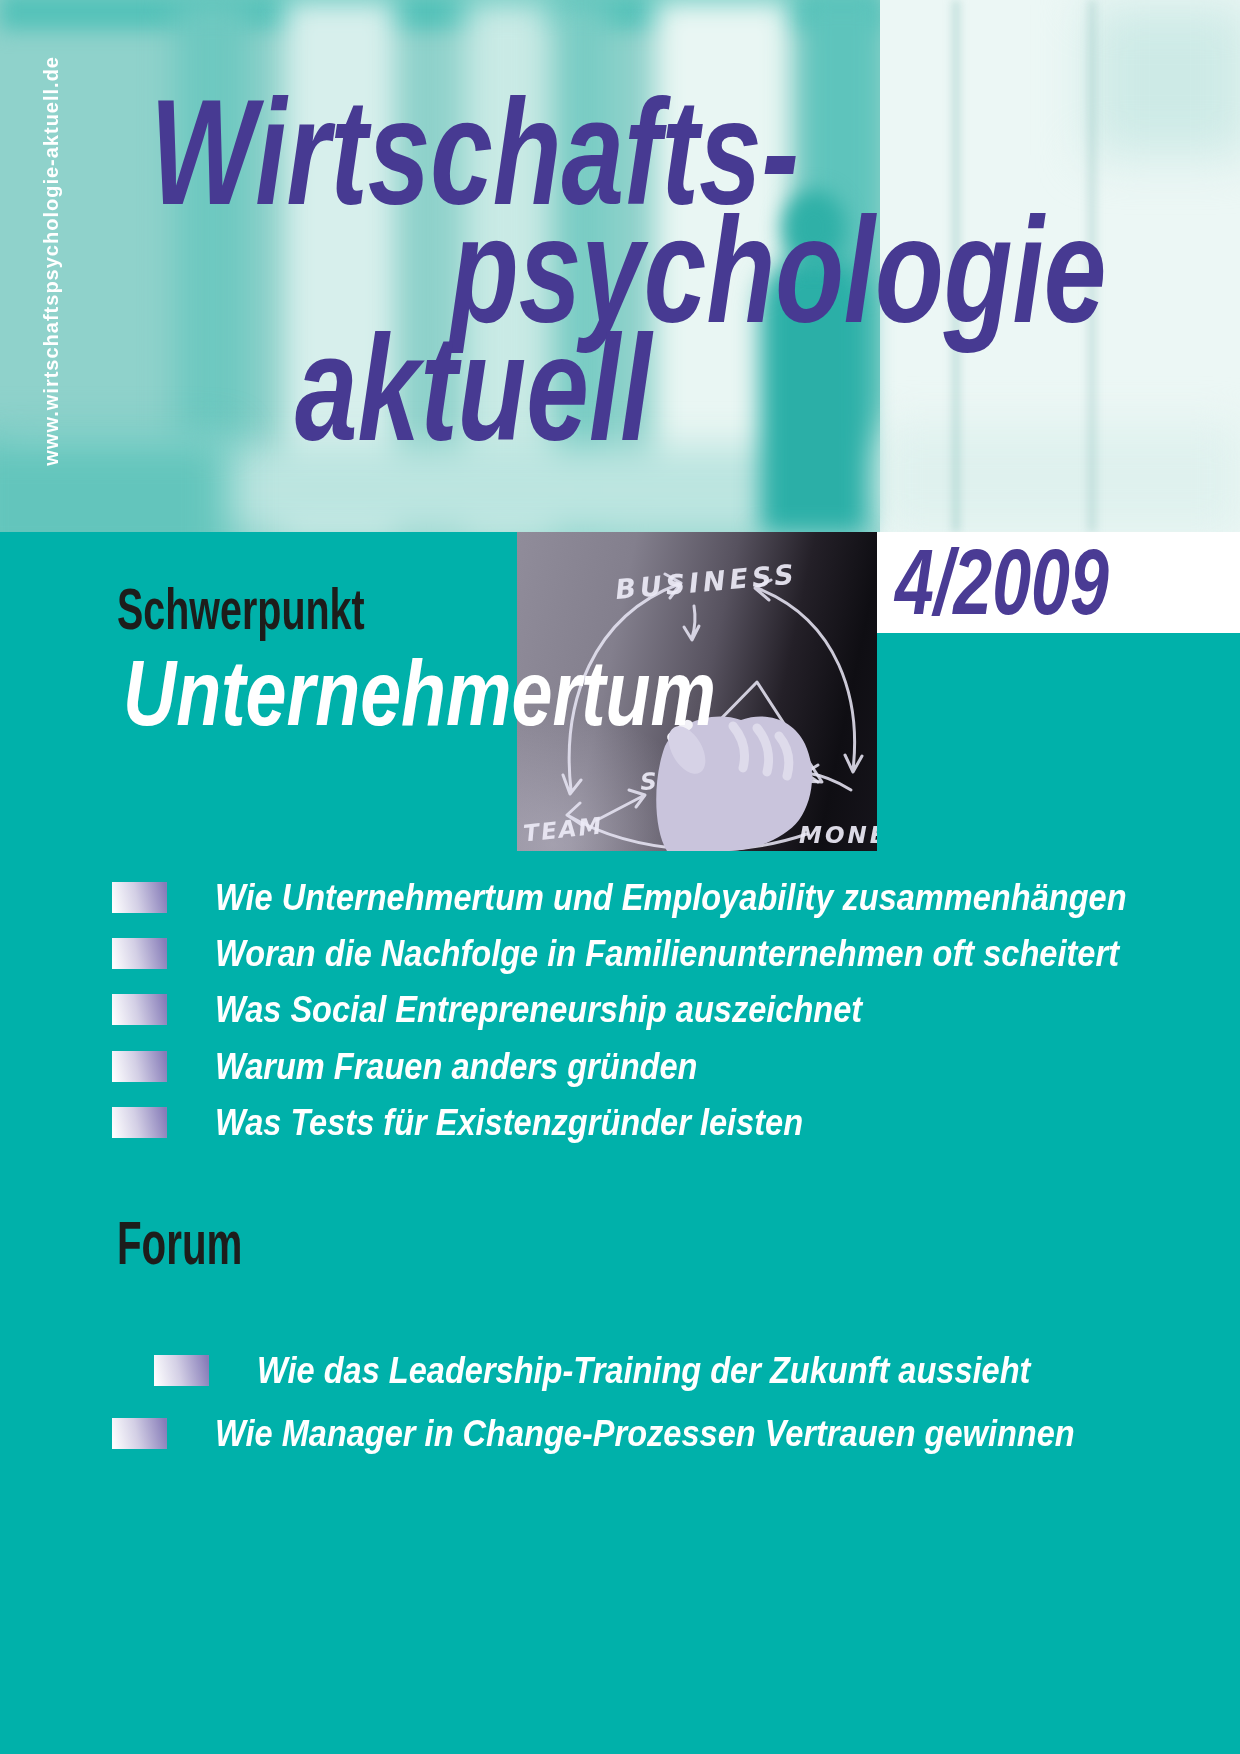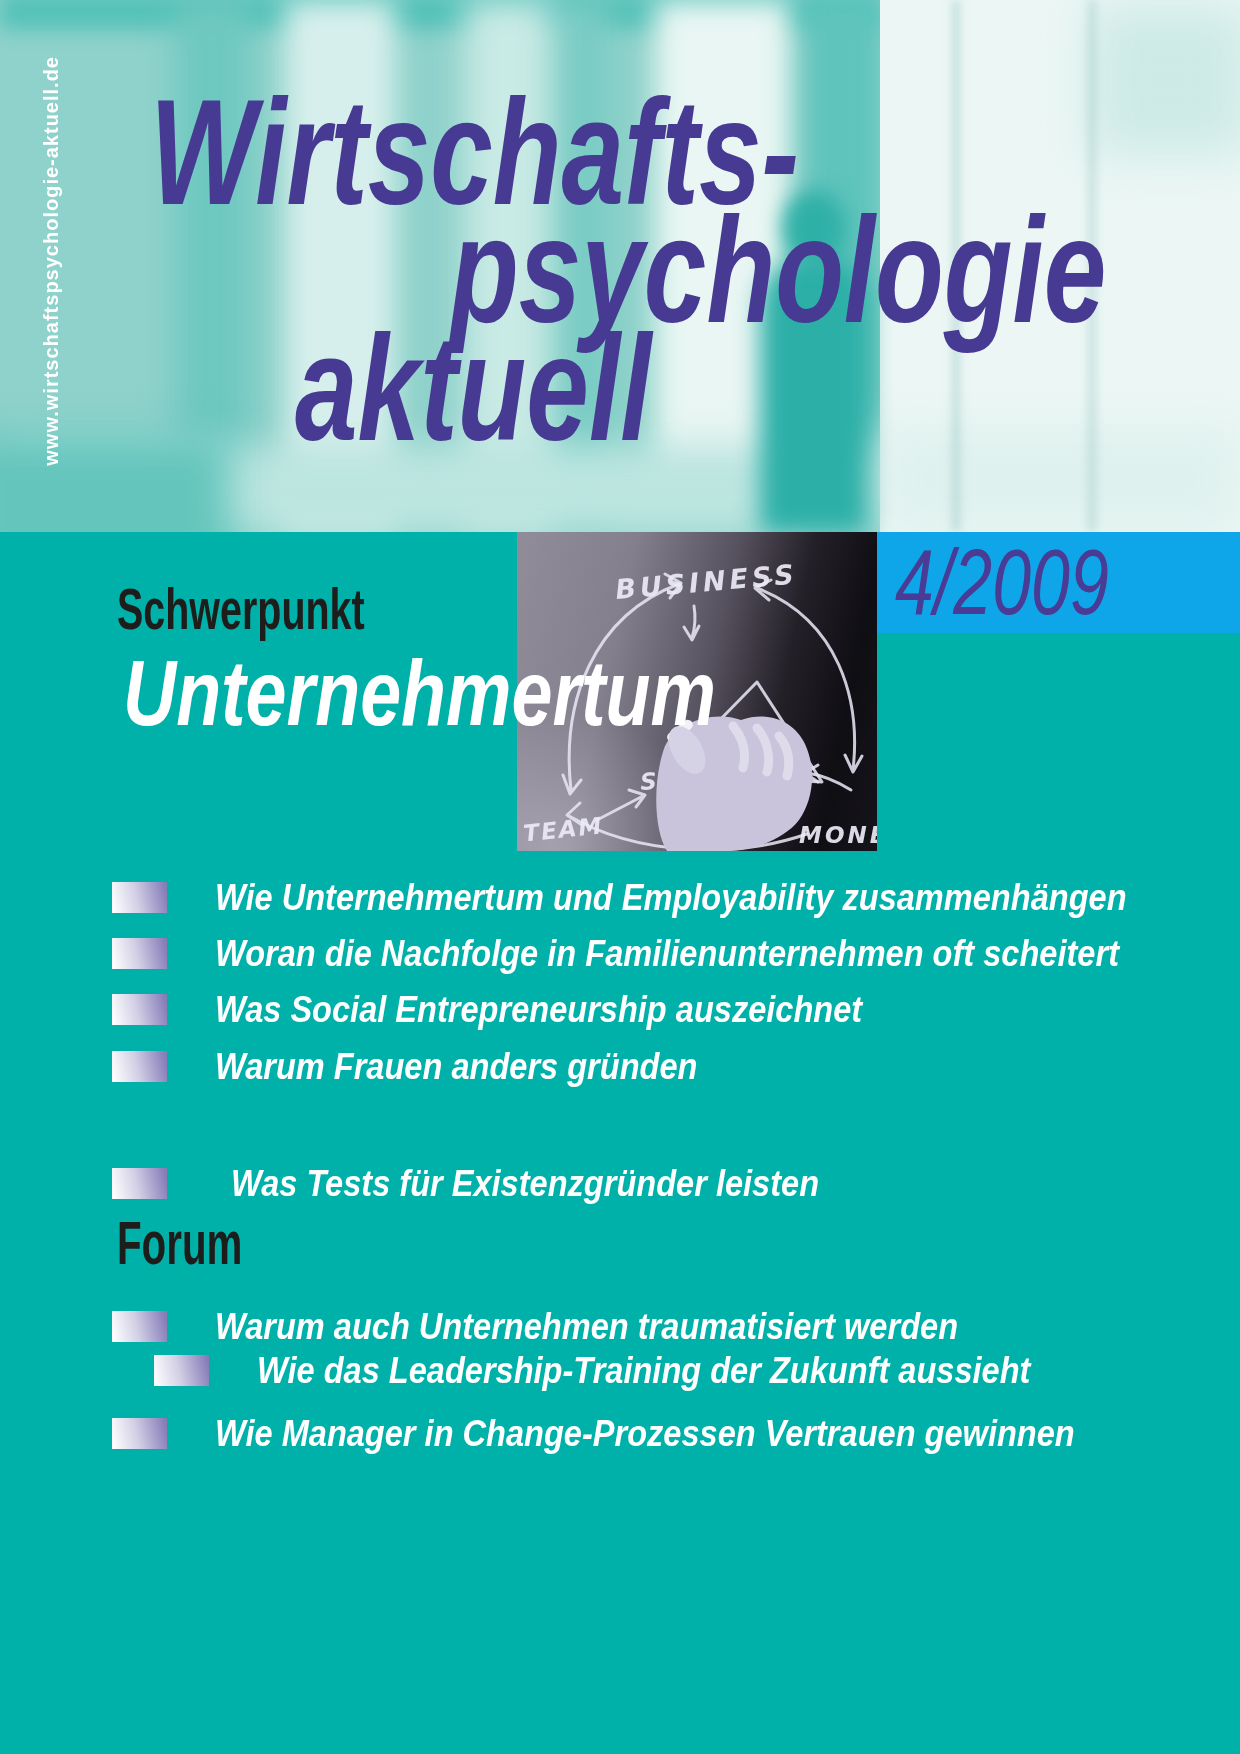--- a/index.html
+++ b/index.html
@@ -35,21 +35,21 @@
   .masthead { position:absolute; left:0; top:0; width:1240px; height:532px; z-index:2;margin-top:27px; }
   .masthead span { position:absolute; display:block; white-space:nowrap;
                    color:#473a92; font-style:italic; font-weight:bold;
                    font-size:150px; line-height:1; transform:scaleX(0.75); transform-origin:0 0; }
   .mast-1 { left:150px; top:50px; }
   .mast-2 { left:450px; top:168px; }
   .mast-3 { left:295px; top:286px; }
 
   
   .issue-band { position:absolute; left:877px; top:532px; width:363px; height:101px;
-                background:#0ea5e9; z-index:2; }
+                background:#ffffff; z-index:2;font-weight:bold; }
   .issue-number { position:absolute; left:18px; top:0; height:101px; line-height:101px;
                   color:#4a3b94; font-style:italic; font-size:92px; white-space:nowrap;
                   transform:scaleX(0.76); transform-origin:0 50%; }
 
   
   .photo { position:absolute; left:517px; top:532px; width:360px; height:319px; z-index:2; overflow:hidden;
            background:
              radial-gradient(ellipse 240px 190px at 10% 98%, rgba(195,191,206,0.50), rgba(195,191,206,0) 70%),
              linear-gradient(102deg, #908c9a 0%, #837f8d 28%, #57525f 52%, #242028 70%, #0f0e13 86%, #16141b 100%); }
   .photo svg { display:block; width:100%; height:100%; }
@@ -67,21 +67,21 @@
                  color:#ffffff; font-weight:bold; font-style:italic; font-size:92px; line-height:1;
                  white-space:nowrap; transform:scaleX(0.80); transform-origin:0 0; }
 
   .topic-row { position:absolute; left:112px; height:31px; display:flex; align-items:center; z-index:2; }
   .bullet { width:55px; height:31px; flex:none;
             background:linear-gradient(78deg, #fdfdfe 4%, #d3cfe5 45%, #867cb8 96%); }
   .topic-text { margin-left:48px; color:#ffffff; font-weight:bold; font-style:italic;
                 font-size:37px; line-height:1; white-space:nowrap;
                 transform:scaleX(0.88); transform-origin:0 50%; }
   .s-row-1 { top:882px; }  .s-row-2 { top:938px; }  .s-row-3 { top:994px;justify-content:space-between; }
-  .s-row-4 { top:1051px;text-align:center; } .s-row-5 { top:1168px;gap:16px; }
+  .s-row-4 { top:1051px;text-align:center; } .s-row-5 { top:1107px; }
   .f-row-1 { top:1311px; } .f-row-2 { top:1418px; } .f-row-3 { top:1355px;margin-left:42px; }
 </style>
 </head>
 <body>
 
 <div class="page">
 
   <div class="top-section">
     <div class="blob strip-top"></div>
     <div class="blob win-gap-1"></div>
@@ -167,24 +167,20 @@
     <div class="bullet"></div>
     <div class="topic-text">Warum Frauen anders gründen</div>
   </div>
   <div class="topic-row s-row-5">
     <div class="bullet"></div>
     <div class="topic-text">Was Tests für Existenzgründer leisten</div>
   </div>
 
   <h2 class="headline-dark forum-heading">Forum</h2>
 
-  <div class="topic-row f-row-1">
-    <div class="bullet"></div>
-    <div class="topic-text">Warum auch Unternehmen traumatisiert werden</div>
-  </div>
   <div class="topic-row f-row-2">
     <div class="bullet"></div>
     <div class="topic-text">Wie Manager in Change-Prozessen Vertrauen gewinnen</div>
   </div>
   <div class="topic-row f-row-3">
     <div class="bullet"></div>
     <div class="topic-text">Wie das Leadership-Training der Zukunft aussieht</div>
   </div>
 
 </div>

